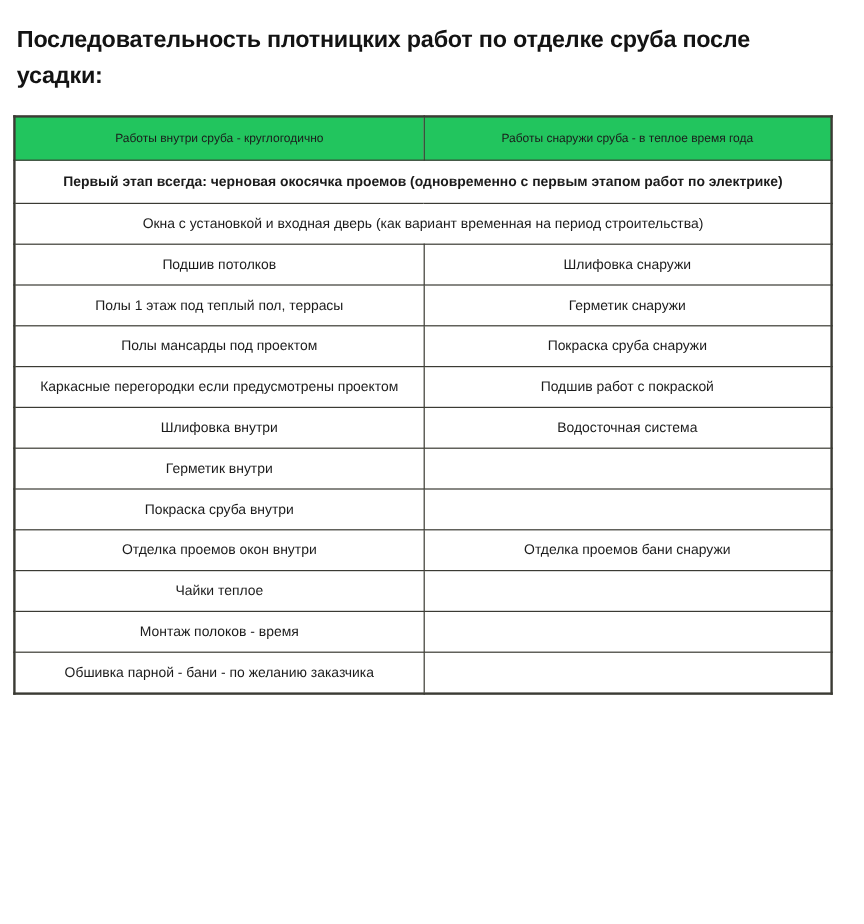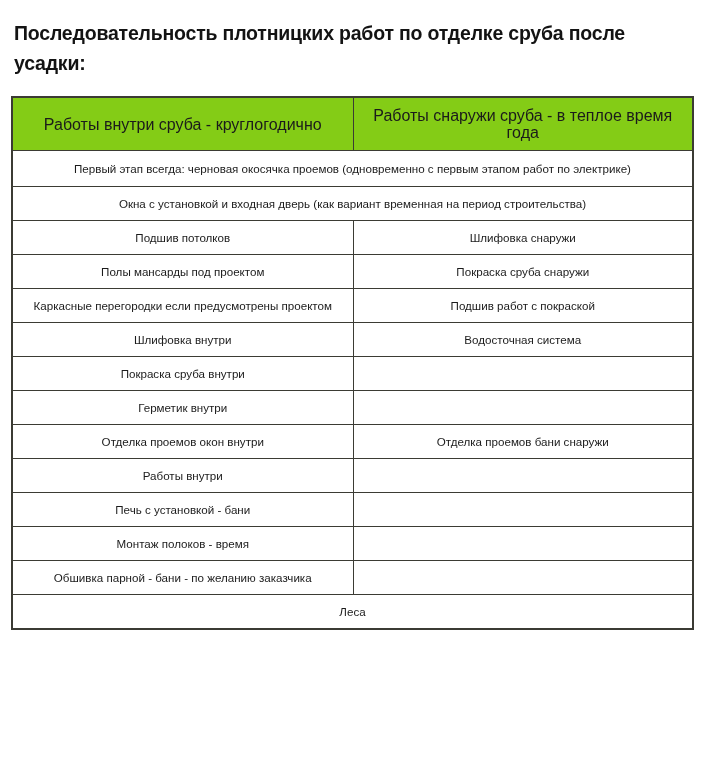--- a/index.html
+++ b/index.html
@@ -50,26 +50,26 @@
     text-align: center;
     vertical-align: middle;
     font-size: 11.6px;
     line-height: 17px;
     padding: 8px 8px;
     color: #1b1b1b;
     background: #ffffff;
     word-wrap: break-word;
   }
   table.works td.head {
-    background: #84cc16;
-    font-size: 16px;
+    background: #22c55e;
+    font-size: 10px;
     padding: 9px 6px;
   }
   table.works td.stage {
-    font-weight: normal;
+    font-weight: bold;
     padding: 8px 0;
     line-height: 19px;
   }
   table.works td.wide {
     padding: 8px 28px;
   }
   table.works td.empty {
     padding: 8px;
   }
 </style>
@@ -95,59 +95,56 @@
             <td colspan="2" class="stage">Первый этап всегда: черновая окосячка проемов (одновременно с первым этапом работ по электрике)</td>
           </tr>
           <tr>
             <td colspan="2" class="wide">Окна с установкой и входная дверь (как вариант временная на период строительства)</td>
           </tr>
           <tr>
             <td>Подшив потолков</td>
             <td class="">Шлифовка снаружи</td>
           </tr>
           <tr>
+            <td>Полы 1 этаж под теплый пол, террасы</td>
+            <td class="">Герметик снаружи</td>
+          </tr>
+          <tr>
             <td>Полы мансарды под проектом</td>
             <td class="">Покраска сруба снаружи</td>
           </tr>
           <tr>
             <td>Каркасные перегородки если предусмотрены проектом</td>
             <td class="">Подшив работ с покраской</td>
           </tr>
           <tr>
             <td>Шлифовка внутри</td>
             <td class="">Водосточная система</td>
           </tr>
           <tr>
-            <td>Покраска сруба внутри</td>
+            <td>Герметик внутри</td>
             <td class="empty">&nbsp;</td>
           </tr>
           <tr>
-            <td>Герметик внутри</td>
+            <td>Покраска сруба внутри</td>
             <td class="empty">&nbsp;</td>
           </tr>
           <tr>
             <td>Отделка проемов окон внутри</td>
             <td class="">Отделка проемов бани снаружи</td>
           </tr>
           <tr>
-            <td>Работы внутри</td>
-            <td class="empty">&nbsp;</td>
-          </tr>
-          <tr>
-            <td>Печь с установкой - бани</td>
+            <td>Чайки теплое</td>
             <td class="empty">&nbsp;</td>
           </tr>
           <tr>
             <td>Монтаж полоков - время</td>
             <td class="empty">&nbsp;</td>
           </tr>
           <tr>
             <td>Обшивка парной - бани - по желанию заказчика</td>
             <td class="empty">&nbsp;</td>
           </tr>
-          <tr>
-            <td colspan="2" class="wide">Леса</td>
-          </tr>
         </tbody>
     </table>
   </div>
 
 </div>
 
 </body></html>

